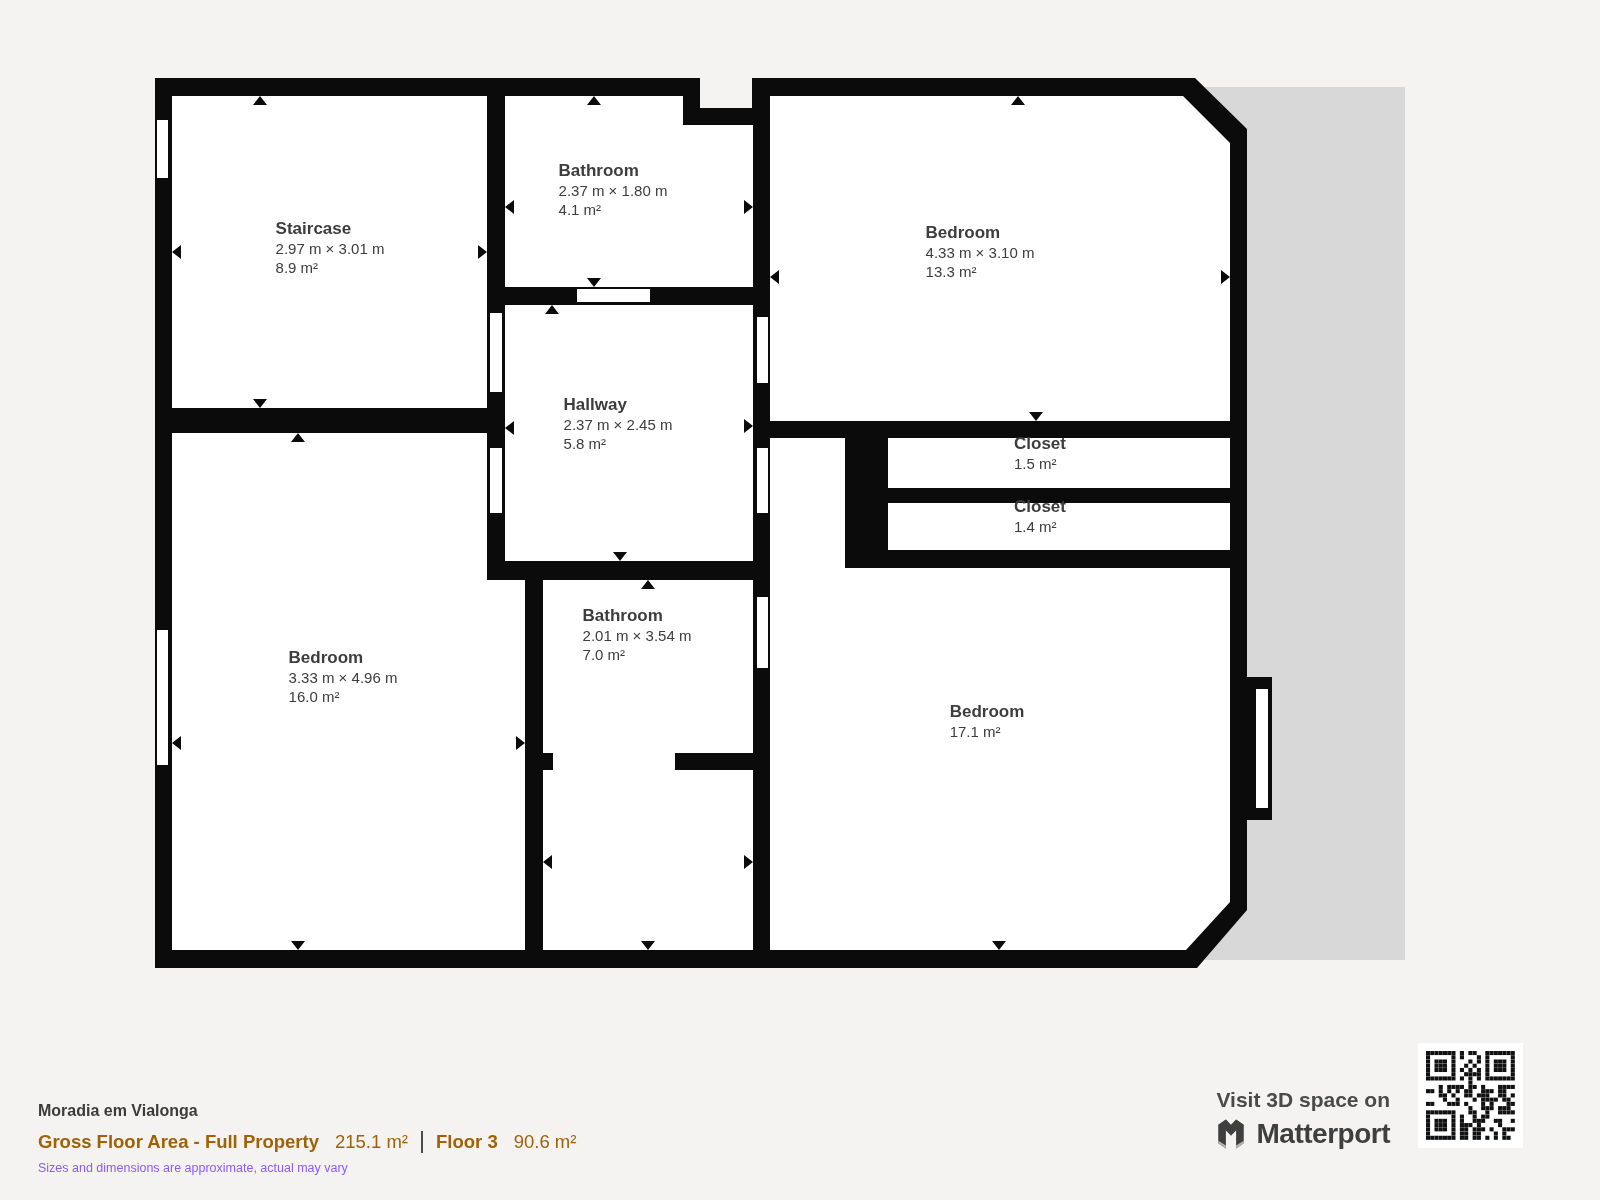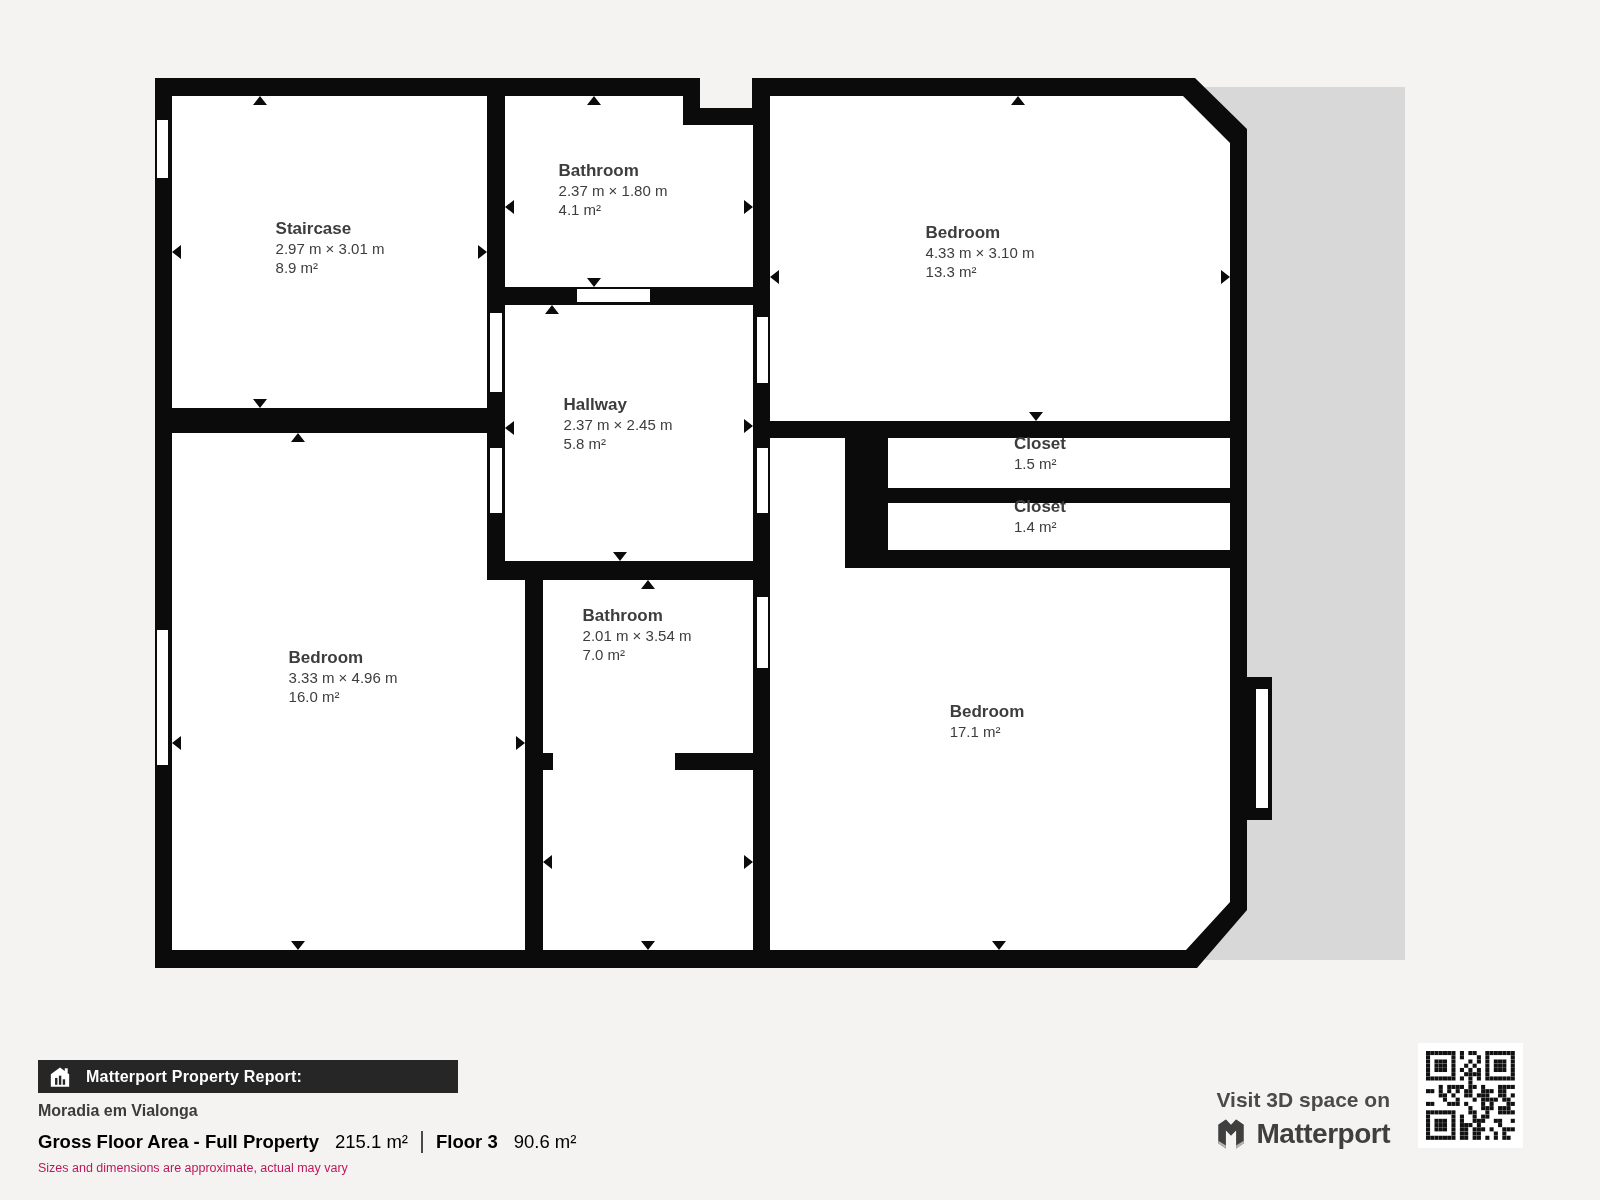--- a/index.html
+++ b/index.html
@@ -30,29 +30,29 @@
     background:#262626;display:flex;align-items:center;
   }
   #report-bar .bar-icon{width:22px;height:22px;margin-left:11px;flex:0 0 auto;}
   #report-bar .bar-text{color:#ffffff;font-size:16px;font-weight:bold;margin-left:15px;letter-spacing:.2px;}
   #property-name{
     position:absolute;left:38px;top:1096px;
     font-size:16px;font-weight:bold;color:#3b3b3b;line-height:30px;
   }
   #area-line{
     position:absolute;left:38px;top:1130px;
-    font-size:18.5px;color:#000000;line-height:24px;
+    font-size:18.5px;color:#a16207;line-height:24px;
     display:flex;align-items:center;
   }
   #area-line .lbl{font-weight:bold;}
   #area-line .val{margin-left:16px;}
   #area-line .divider{width:2px;height:22px;background:#4a4a4a;margin:0 13px;}
   #disclaimer{
     position:absolute;left:38px;top:1161px;
-    font-size:12.5px;color:#be185d;
+    font-size:12.5px;color:#8b5cf6;
   }
   #visit-block{
     position:absolute;right:210px;top:1088px;text-align:right;
   }
   #visit-text{font-size:21px;color:#4a4a4a;line-height:24px;font-weight:bold;}
   #brand-row{display:flex;align-items:center;justify-content:flex-end;margin-top:5px;}
   #brand-row .m-icon{width:34px;height:34px;margin-right:9px;}
   #brand-wordmark{font-size:28px;font-weight:bold;color:#3f3f3f;letter-spacing:-0.5px;}
   #qr-box{
     position:absolute;left:1418px;top:1043px;width:105px;height:105px;
@@ -164,30 +164,20 @@
   <div class="room-label" style="left:637px;top:606px">
     <div class="room-name">Bathroom</div>
     <div class="room-dims">2.01 m × 3.54 m</div>
     <div class="room-area">7.0 m²</div>
   </div>
   <div class="room-label" style="left:987px;top:702px">
     <div class="room-name">Bedroom</div>
     <div class="room-area">17.1 m²</div>
   </div>
 
-  <div id="report-bar">
-    <svg class="bar-icon" viewBox="0 0 24 24">
-      <path fill="#ffffff" d="M12 1.5 L22 9 V22.5 H2 V9 Z"></path>
-      <rect x="17.2" y="2.5" width="3.2" height="5" fill="#ffffff"></rect>
-      <rect x="6.6" y="13" width="2.6" height="7.5" fill="#262626"></rect>
-      <rect x="10.8" y="10.5" width="2.6" height="10" fill="#262626"></rect>
-      <rect x="15" y="14.5" width="2.6" height="6" fill="#262626"></rect>
-    </svg>
-    <span class="bar-text">Matterport Property Report:</span>
-  </div>
 
   <div id="property-name">Moradia em Vialonga</div>
 
   <div id="area-line">
     <span class="lbl">Gross Floor Area - Full Property</span>
     <span class="val">215.1 m²</span>
     <span class="divider"></span>
     <span class="lbl">Floor 3</span>
     <span class="val">90.6 m²</span>
   </div>

